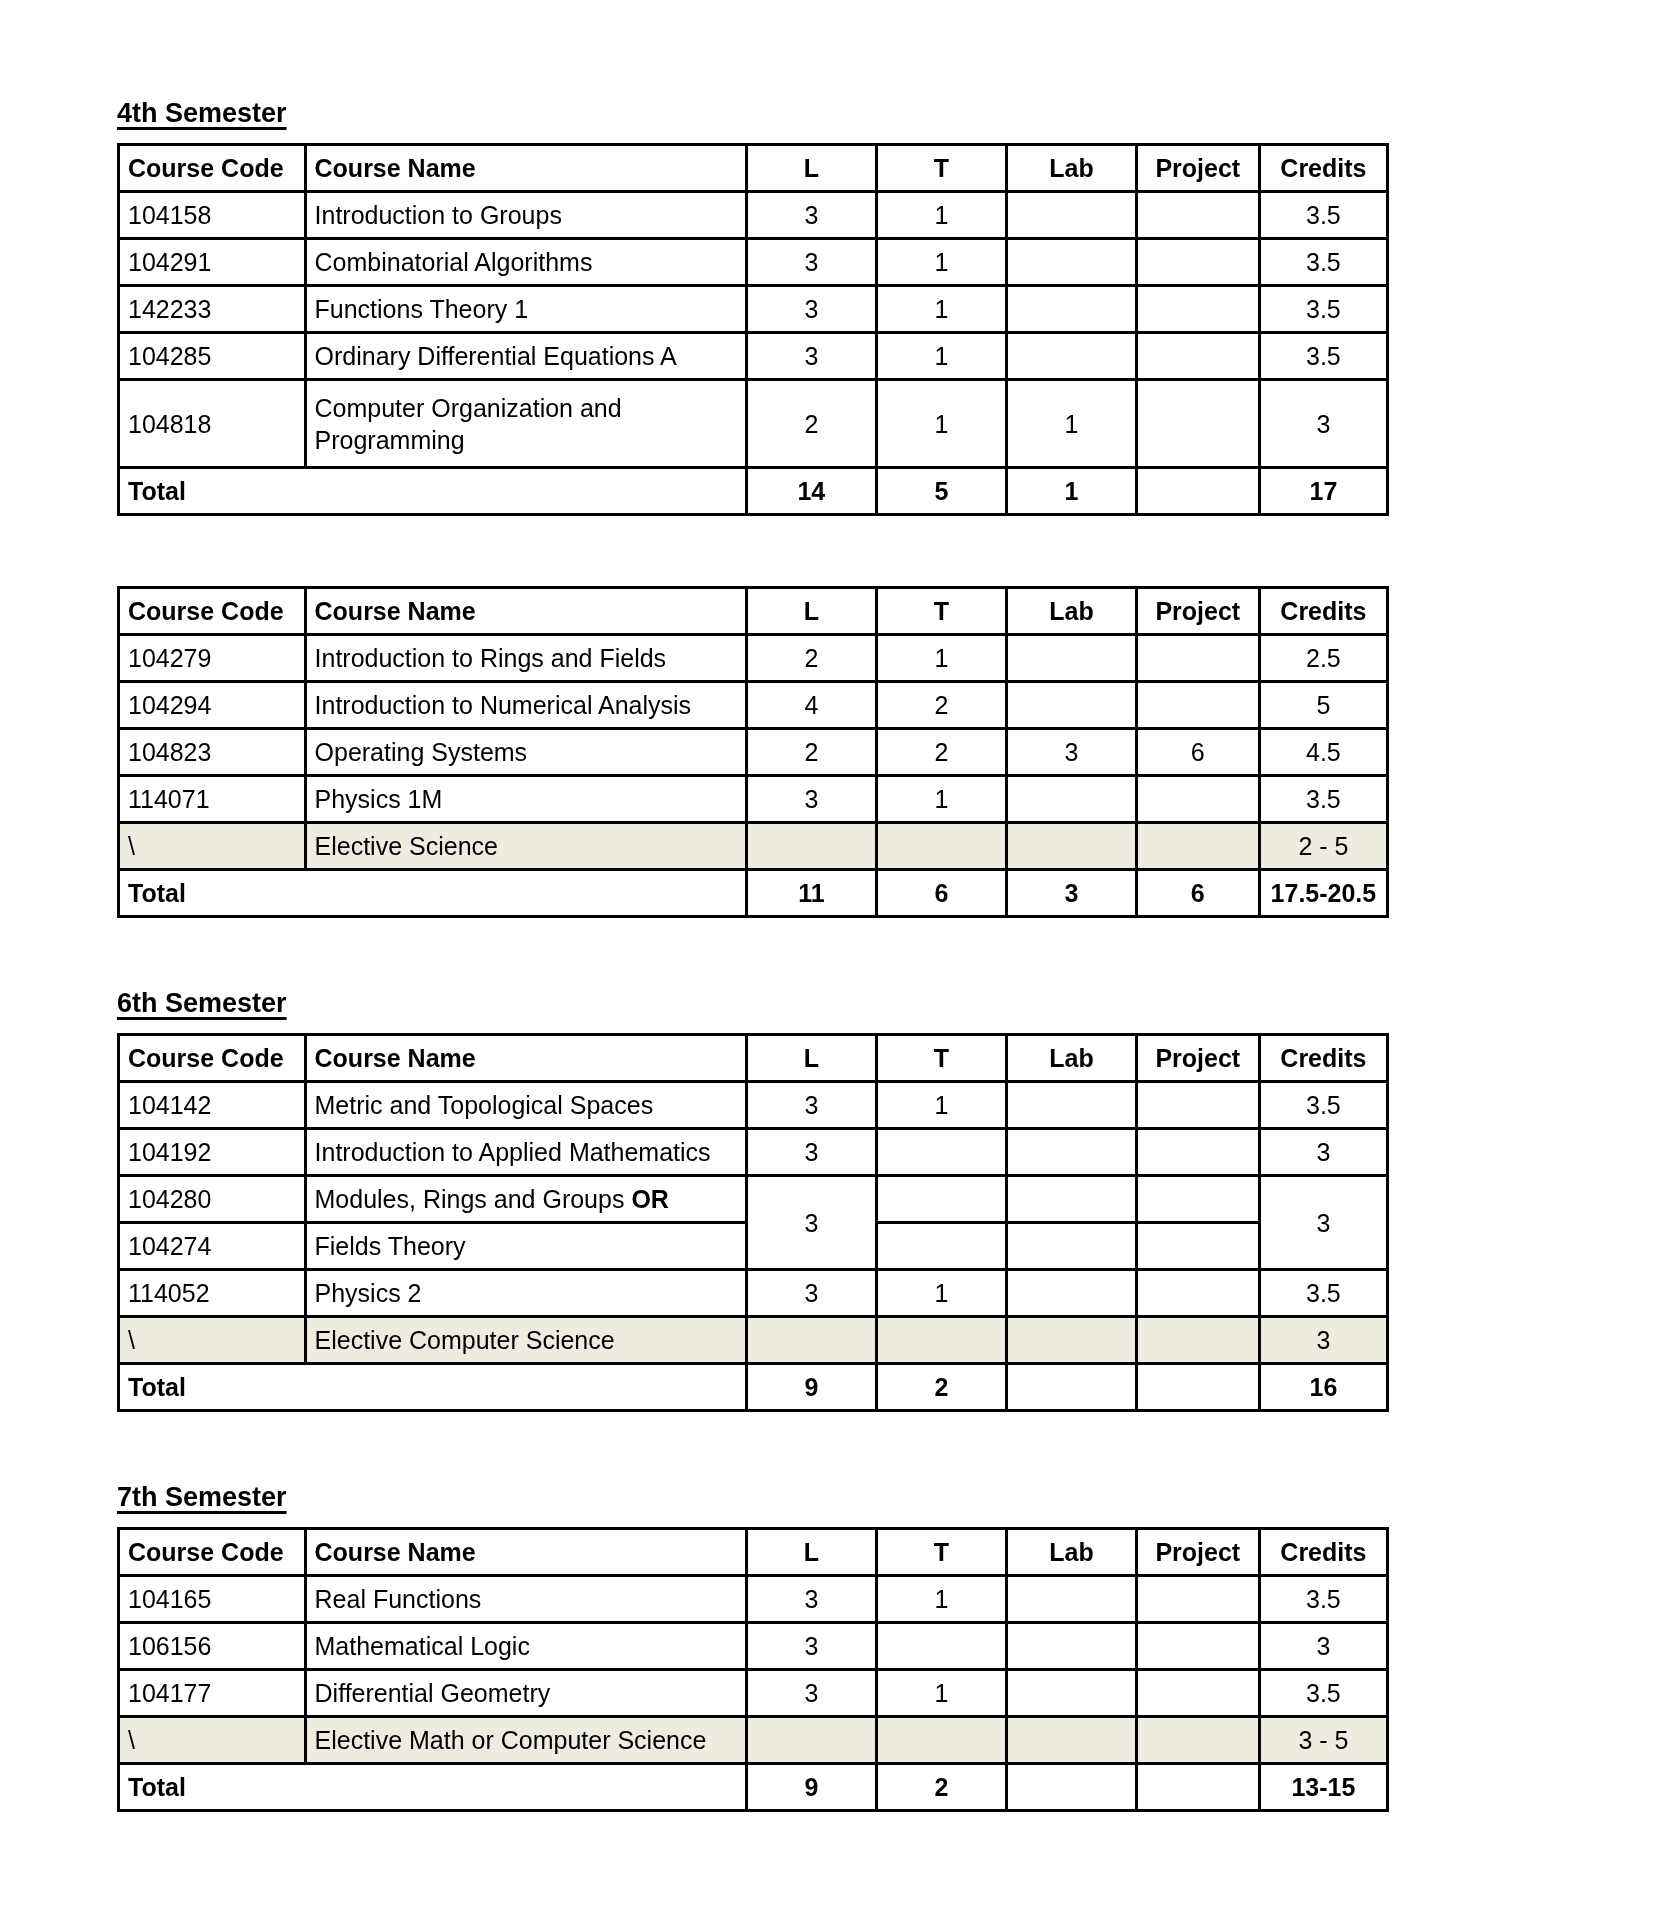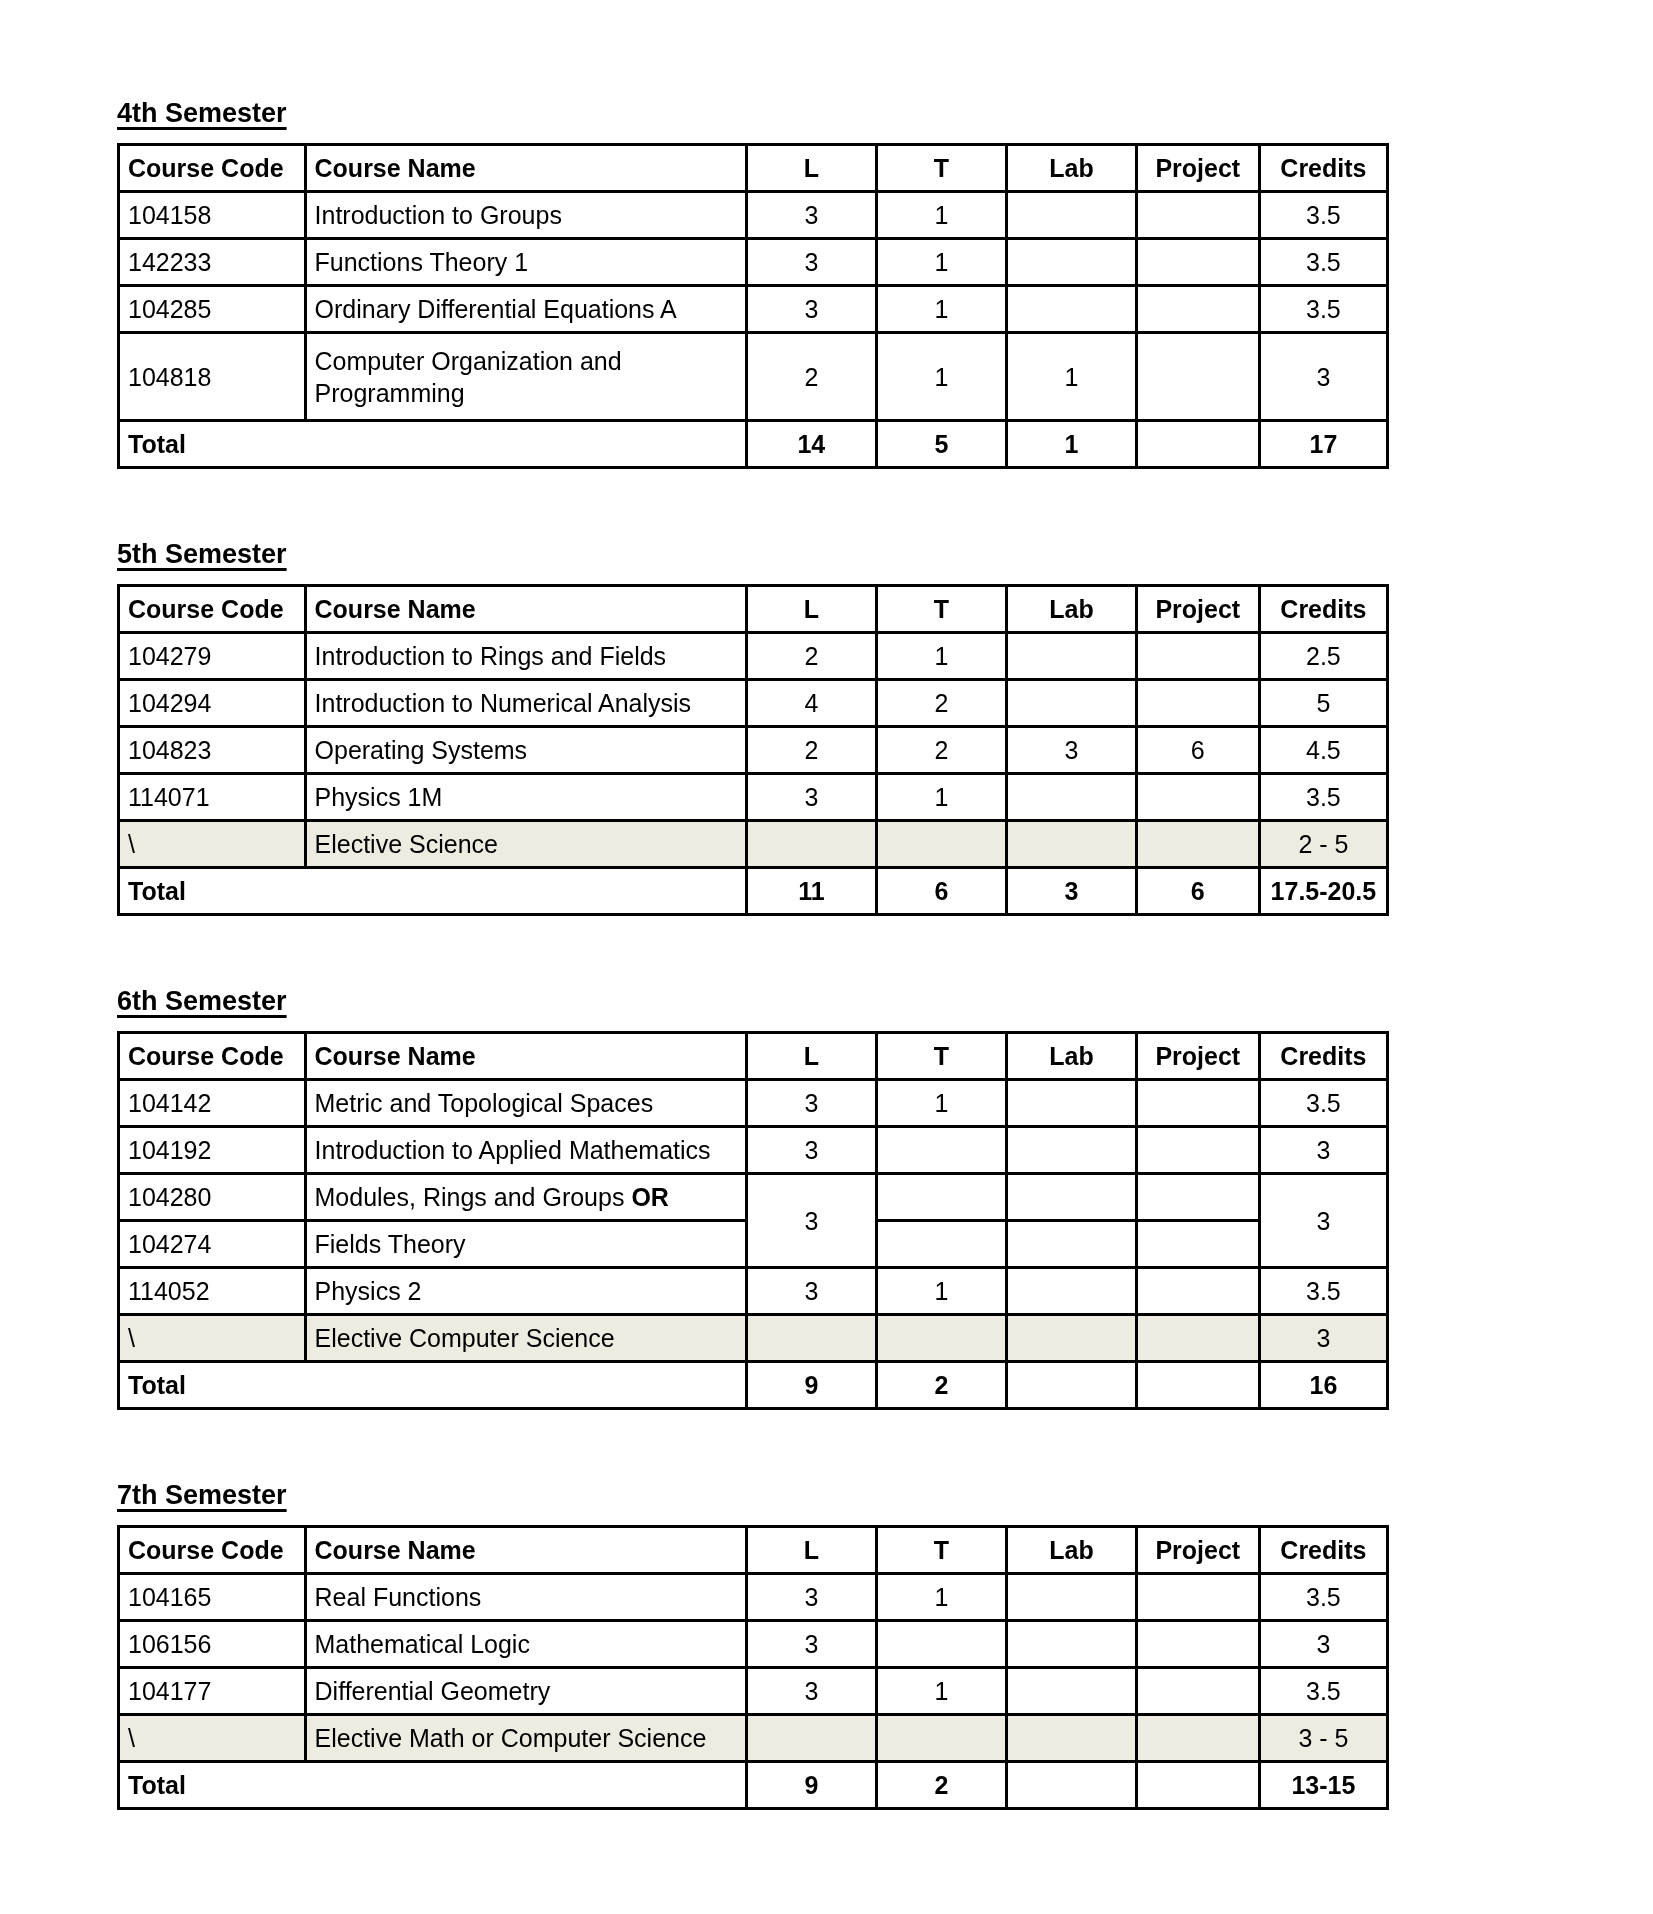--- a/index.html
+++ b/index.html
@@ -90,20 +90,29 @@
       <tr>
         <td class="cell-left">104158</td>
         <td class="cell-left">Introduction to Groups</td>
         <td class="num">3</td>
         <td class="num">1</td>
         <td class="num"></td>
         <td class="num"></td>
         <td class="num">3.5</td>
       </tr>
       <tr>
+        <td class="cell-left">104291</td>
+        <td class="cell-left">Combinatorial Algorithms</td>
+        <td class="num">3</td>
+        <td class="num">1</td>
+        <td class="num"></td>
+        <td class="num"></td>
+        <td class="num">3.5</td>
+      </tr>
+      <tr>
         <td class="cell-left">142233</td>
         <td class="cell-left">Functions Theory 1</td>
         <td class="num">3</td>
         <td class="num">1</td>
         <td class="num"></td>
         <td class="num"></td>
         <td class="num">3.5</td>
       </tr>
       <tr>
         <td class="cell-left">104285</td>
@@ -132,21 +141,20 @@
         <td class="num">5</td>
         <td class="num">1</td>
         <td class="num"></td>
         <td class="num">17</td>
       </tr>
     </tbody>
       </table>
   </div>
 
   <div class="sem-section">
-    <h2 class="sem-title">5th Semester</h2>
     <table class="sem-table">
       <colgroup>
         <col class="col-code">
           <col class="col-name">
           <col class="col-l">
           <col class="col-t">
           <col class="col-lab">
           <col class="col-project">
           <col class="col-credits">
       </colgroup>

